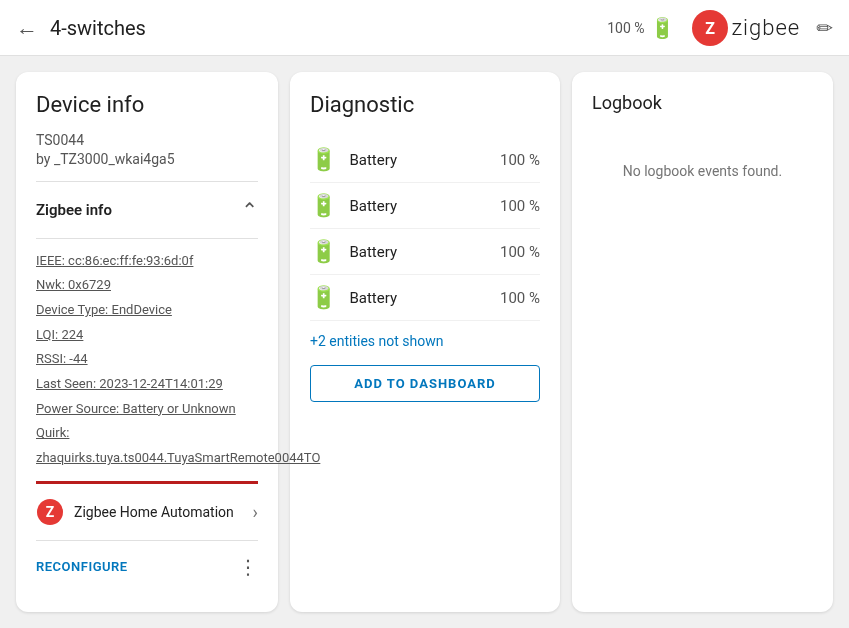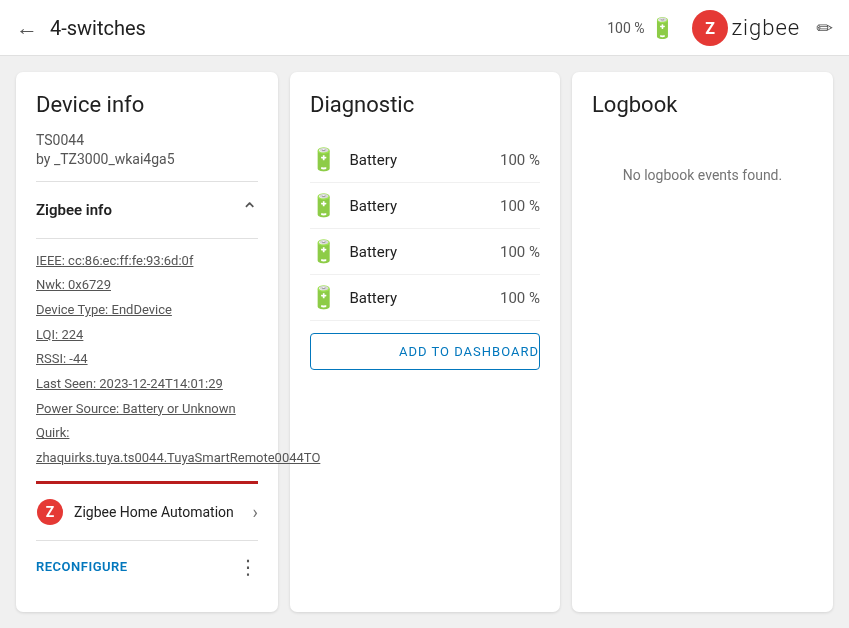--- a/index.html
+++ b/index.html
@@ -64,21 +64,21 @@
       display: flex;
       gap: 12px;
       padding: 16px;
       height: calc(628px - 56px);
       overflow: hidden;
     }
 
     
     .card {
       background: #fff;
-      border-radius: 7px;
+      border-radius: 12px;
       padding: 20px;
       box-shadow: 0 1px 3px rgba(0,0,0,0.12);
     }
 
     
     .device-info-card {
       width: 262px;
       flex-shrink: 0;
       display: flex;
       flex-direction: column;
@@ -209,37 +209,37 @@
       font-size: 14px;
       padding: 12px 0 4px 0;
       cursor: pointer;
     }
     .add-dashboard-btn {
       margin-top: 12px;
       border: 1px solid #0277bd;
       color: #0277bd;
       background: transparent;
       padding: 10px 0;
-      text-align: right;
+      text-align: center;
       font-size: 13px;
-      font-weight: 400;
+      font-weight: 700;
       letter-spacing: 1px;
       border-radius: 4px;
       cursor: pointer;
       text-transform: uppercase;
     }
 
     
     .logbook-card {
       flex: 1;
       display: flex;
       flex-direction: column;
     }
     .logbook-title {
-      font-size: 22px;
+      font-size: 18px;
       font-weight: 400;
       margin-bottom: 20px;
       color: #212121;
     }
     .logbook-empty {
       font-size: 14px;
       color: #757575;
       text-align: center;
       margin-top: 30px;
     }
@@ -327,20 +327,21 @@
         <span class="battery-icon">🔋</span>
         <span class="battery-label">Battery</span>
         <span class="battery-value">100 %</span>
       </div>
       <div class="battery-row">
         <span class="battery-icon">🔋</span>
         <span class="battery-label">Battery</span>
         <span class="battery-value">100 %</span>
       </div>
     </div>
+    <div class="more-entities">+2 entities not shown</div>
     <div class="add-dashboard-btn">ADD TO DASHBOARD</div>
   </div>
 
   <div class="card logbook-card">
     <div class="logbook-title">Logbook</div>
     <div class="logbook-empty">No logbook events found.</div>
   </div>
 
 </div>
 

